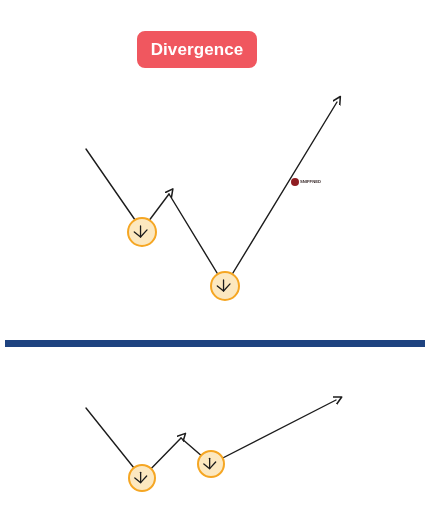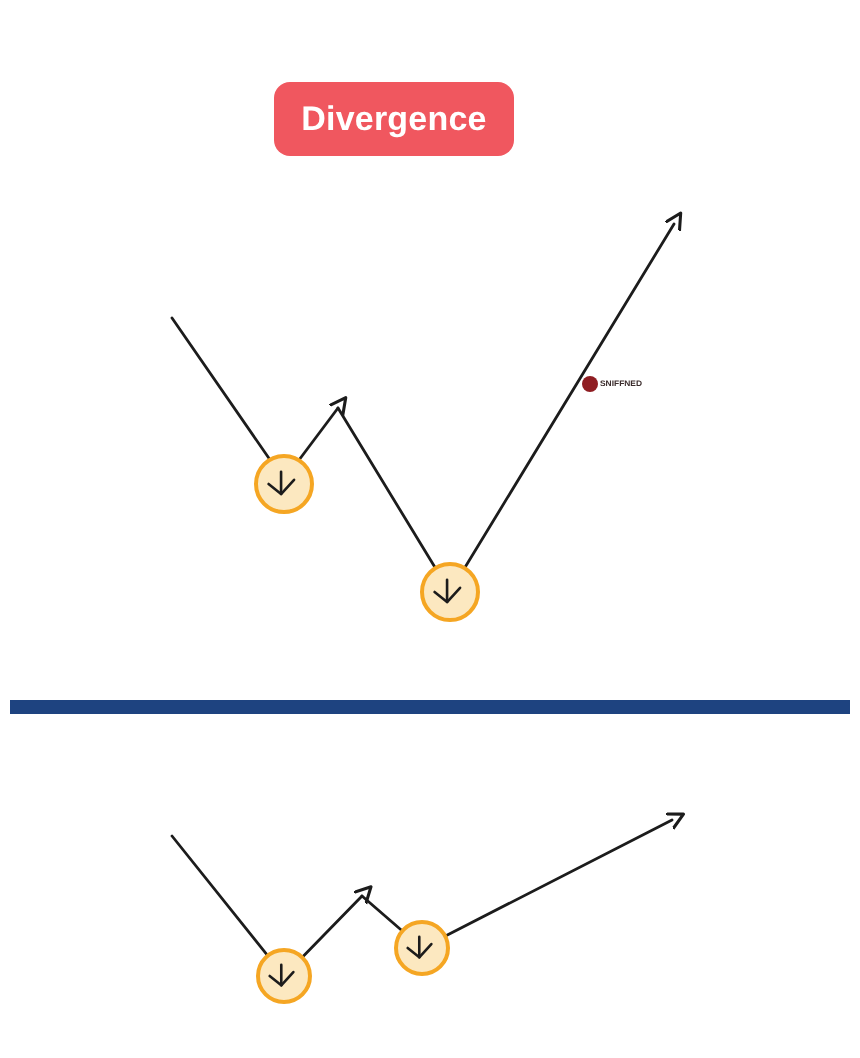--- a/index.html
+++ b/index.html
@@ -10,21 +10,21 @@
   body {
     width: 430px;
     height: 529px;
     position: relative;
     overflow: hidden;
     font-family: "Liberation Sans", sans-serif;
   }
 
   #stage {
     position: absolute;
-    left: 0; top: 16px;
+    left: 0; top: 6px;
     width: 430px;
     height: 468px;
   }
 
   
   #title-badge {
     position: absolute;
     left: 137px;
     top: 25px;
     width: 120px;

